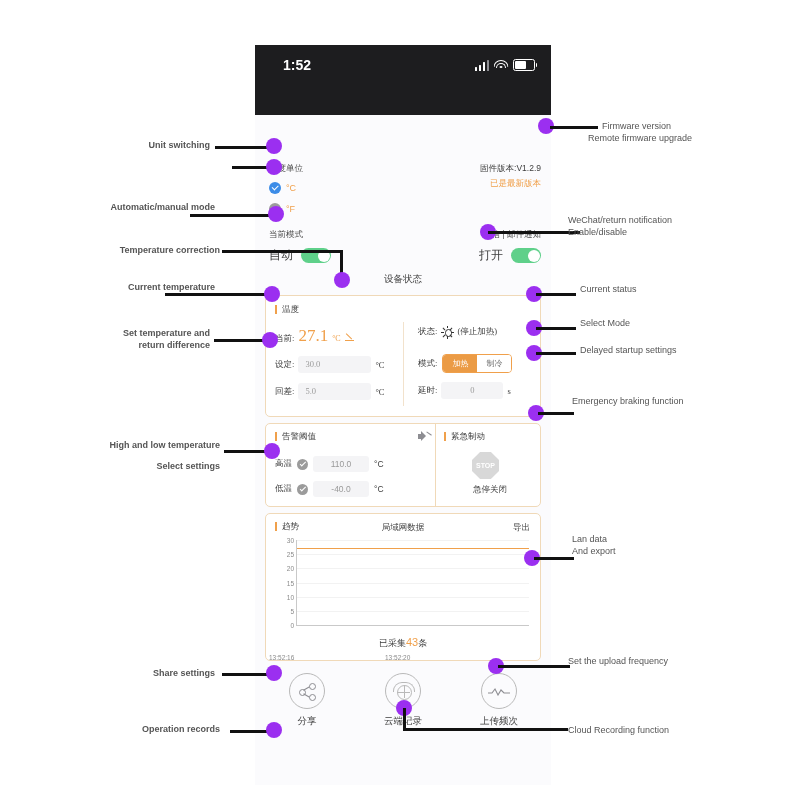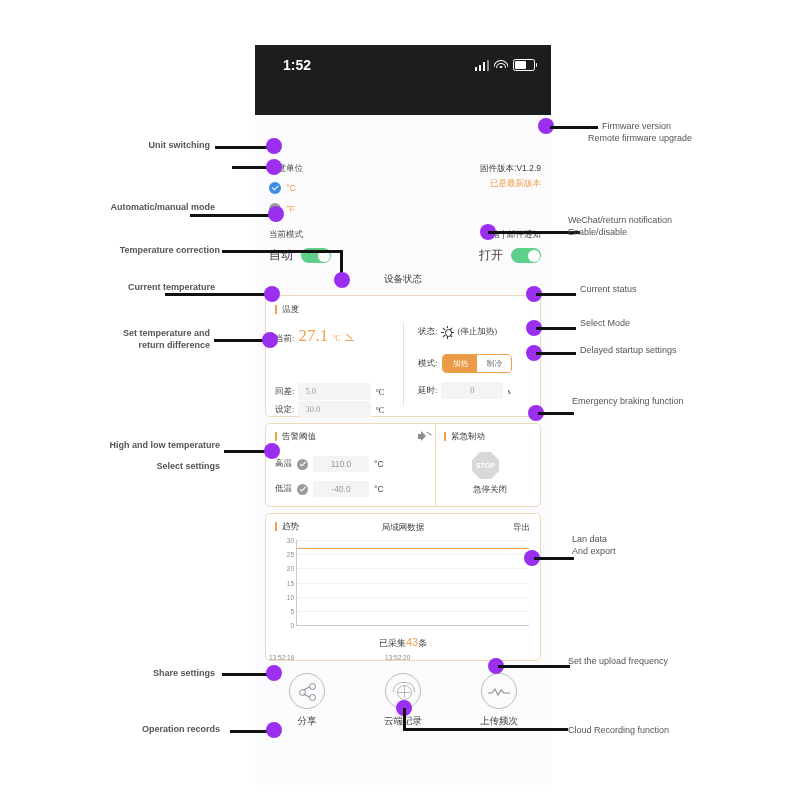--- a/index.html
+++ b/index.html
@@ -88,21 +88,21 @@
   .card-temp{left:10px;top:140px;width:274px;height:120px;font-family:Liberation Serif, serif;}
   .ct-tag{position:absolute;left:9px;top:9px;}
   .row-lbl{font-size:8.5px;color:#3d3d3d;}
   .cur-wrap{position:absolute;left:9px;top:30px;display:flex;align-items:baseline;gap:4px;}
   .cur-val{font-size:17px;color:#f0a04b;}
   .cur-u{font-size:8px;color:#f0a04b;}
   .pen{width:9px;height:9px;position:relative;display:inline-block;cursor:pointer;}
   .pen:before{content:"";position:absolute;left:1px;top:1px;width:8px;height:1.4px;background:#f0a04b;transform:rotate(45deg);transform-origin:left;}
   .pen:after{content:"";position:absolute;left:0;bottom:0;width:9px;height:1.4px;background:#f0a04b;}
   .fld-row{position:absolute;left:9px;display:flex;align-items:center;gap:4px;}
-  .fld-row.r1{top:60px;margin-top:45px;}
+  .fld-row.r1{top:60px;}
   .fld-row.r2{top:87px;}
   .fld{width:66px;height:17px;background:#f4f4f6;border-radius:3px;font-size:8.5px;color:#9a9a9a;line-height:17px;padding-left:7px;cursor:text;}
   .fld-u{font-size:8.5px;color:#3d3d3d;}
 
   .vline{position:absolute;left:137px;top:26px;width:1px;height:84px;background:#f2e2cc;}
 
   .st-row{position:absolute;left:152px;top:30px;display:flex;align-items:center;gap:4px;}
   .sun{width:12px;height:12px;position:relative;flex:none;}
   .sun b{position:absolute;left:3.3px;top:3.3px;width:5.4px;height:5.4px;border:1.2px solid #333;border-radius:50%;}
   .sun i{position:absolute;left:5.6px;top:-0.5px;width:1px;height:2.6px;background:#333;transform-origin:0.5px 6.5px;}

